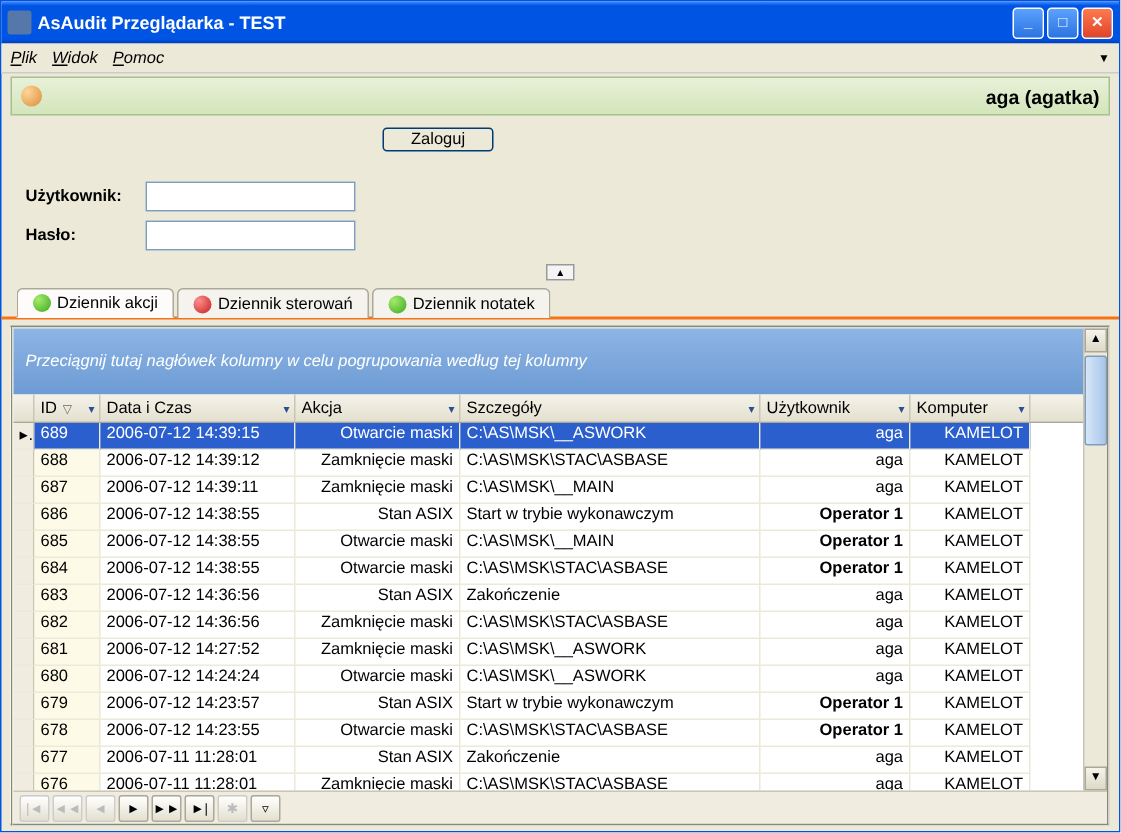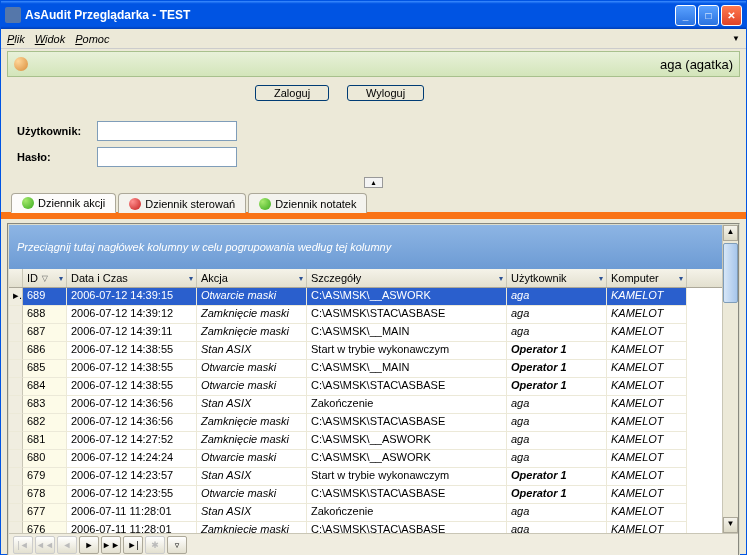--- a/index.html
+++ b/index.html
@@ -10,46 +10,46 @@
 .titlebar .title { flex: 1; font-weight: bold; font-size: 12px; }
 .titlebar .winbtns { display: flex; gap: 2px; }
 .winbtn { width: 21px; height: 21px; border: 1px solid #fff; border-radius: 3px; display: flex; align-items: center; justify-content: center; font-weight: bold; color: white; font-size: 10px; }
 .min-btn, .max-btn { background: linear-gradient(to bottom, #5aa1ff, #2b73e0); }
 .close-btn { background: linear-gradient(to bottom, #ff7a4f, #e04328); }
 .menubar { height: 20px; background: #ece9d8; display: flex; align-items: center; padding: 0 6px; gap: 10px; border-bottom: 1px solid #ccc; }
 .menubar span { cursor: default; font-style: italic; }
 .menubar .drop { margin-left: auto; font-size: 8px; }
 .userbar { height: 26px; background: linear-gradient(to bottom, #e8f1d9, #d3e5ba); border: 1px solid #a8c08d; margin: 2px 6px; display: flex; align-items: center; padding: 0 6px; }
 .userbar .uicon { width: 14px; height: 14px; border-radius: 50%; background: radial-gradient(circle at 30% 30%, #ffd699, #d98c3a); margin-right: 6px; }
-.userbar .uname { margin-left: auto; font-weight: normal; font-size: 13px; }
+.userbar .uname { margin-left: auto; font-weight: bold; font-size: 13px; }
 .loginpanel { padding: 6px 16px 10px 16px; display: flex; gap: 18px; align-items: flex-start; }
 .loginfields { display: grid; grid-template-columns: 80px 140px; row-gap: 6px; align-items: center; margin-top: 36px; }
 .loginfields label { font-weight: bold; }
 .loginfields input { height: 20px; border: 1px solid #7f9db9; padding: 0 3px; }
 .btn { height: 16px; padding: 0 18px; background: #ece9d8; border: 1px solid #003c74; border-radius: 3px; cursor: default; }
 .collapse { text-align: center; margin-top: -2px; }
 .collapse span { display: inline-block; border: 1px solid #999; background: #f4f4f4; padding: 0 6px; font-size: 8px; }
-.tabs { display: flex; padding-left: 10px; margin-top: 4px; border-bottom: 7px solid #f97316; }
+.tabs { display: flex; padding-left: 10px; margin-top: 4px; border-bottom: 2px solid #f97316; }
 .tab { display: flex; align-items: center; gap: 4px; padding: 3px 10px; border: 1px solid #aca899; border-bottom: none; border-radius: 4px 4px 0 0; background: #f4f3ee; margin-right: 2px; position: relative; top: 1px; }
 .tab.active { background: #fdfcfb; border-bottom: 1px solid #fdfcfb; }
 .tab-ico { width: 12px; height: 12px; border-radius: 50%; display: inline-block; }
 .ico-green { background: radial-gradient(circle at 30% 30%, #a6e96d, #3aaa1e); }
 .ico-red { background: radial-gradient(circle at 30% 30%, #ff8f8f, #c41e1e); }
 .gridwrap { margin: 4px 6px; border: 2px groove #dcdccc; background: #fff; height: 334px; display: flex; flex-direction: column; position: relative; }
 .grouphdr { background: linear-gradient(to bottom, #8db5e4, #6d9bd4); color: #fff; padding: 16px 8px; font-size: 11px; font-style: italic; }
 .gcols { display: grid; grid-template-columns: 14px 44px 130px 110px 200px 100px 80px; background: linear-gradient(to bottom, #f5f3e9, #e3e0cf); border-bottom: 1px solid #aca899; }
 .gcol { display: flex; align-items: center; padding: 3px 4px; border-right: 1px solid #c9c6b6; position: relative; }
 .gcol .sorticon { position: absolute; right: 18px; font-size: 8px; color: #666; }
 .gcol .filticon { position: absolute; right: 3px; font-size: 8px; color: #2a5093; }
 .gbody { flex: 1; overflow: hidden; }
 .grow { display: grid; grid-template-columns: 14px 44px 130px 110px 200px 100px 80px; height: 18px; }
 .gcell { border-right: 1px solid #ece9d8; border-bottom: 1px solid #ece9d8; padding: 1px 4px; overflow: hidden; white-space: nowrap; text-overflow: ellipsis; }
 .gcell.id { text-align: left; background: #fdfbe8; }
 .gcell.rh { background: #f0ede0; border-right: 1px solid #c9c6b6; text-align: center; }
-.gcell.center { text-align: left; font-style: italic; }
+.gcell.center { text-align: right; }
 .grow.selected .gcell { background: #2a5fcd; color: #fff; }
 .grow.selected .gcell.rh { background: #f0ede0; color: #000; border-right: 1px solid #c9c6b6; }
 .grow.selected .gcell.id { background: #2a5fcd; color: #fff; }
 .vscroll { position: absolute; right: 0; top: 0; bottom: 22px; width: 16px; background: #ece9d8; border-left: 1px solid #c9c6b6; display: flex; flex-direction: column; }
 .vsbtn { height: 16px; background: linear-gradient(to bottom, #f5f3eb, #dcd9c6); border: 1px solid #aca899; font-size: 8px; text-align: center; line-height: 12px; }
 .vsthumb { margin-top: 2px; height: 60px; background: linear-gradient(to right, #d6e6f7, #a7c6eb); border: 1px solid #7f9db9; border-radius: 2px; }
 .navbar { height: 22px; background: #f0ede0; border-top: 1px solid #c9c6b6; display: flex; align-items: center; gap: 2px; padding: 0 4px; }
 .navbtn { width: 20px; height: 18px; border: 1px solid #aca899; background: linear-gradient(to bottom, #fff, #e3e0cf); font-size: 9px; text-align: center; line-height: 16px; cursor: default; border-radius: 2px; }
 .navbtn.disabled { color: #bbb; border-color: #ccc; }
 .statusbar { height: 22px; border-top: 1px solid #aca899; display: flex; align-items: center; padding: 0 6px; gap: 6px; }
@@ -87,21 +87,20 @@
   </div>
 
   <div class="loginpanel">
     <div class="loginfields">
       <label>Użytkownik:</label>
       <input type="text" value="" style="">
       <label>Hasło:</label>
       <input type="password" value="" style="">
     </div>
     <button class="btn">Zaloguj</button>
-    <button class="btn">Wyloguj</button>
   </div>
 
   <div class="collapse"><span>▴</span></div>
 
   <div class="tabs">
     <div class="tab active">
       <span class="tab-ico ico-green"></span>
       <span>Dziennik akcji</span>
     </div>
     <div class="tab">

